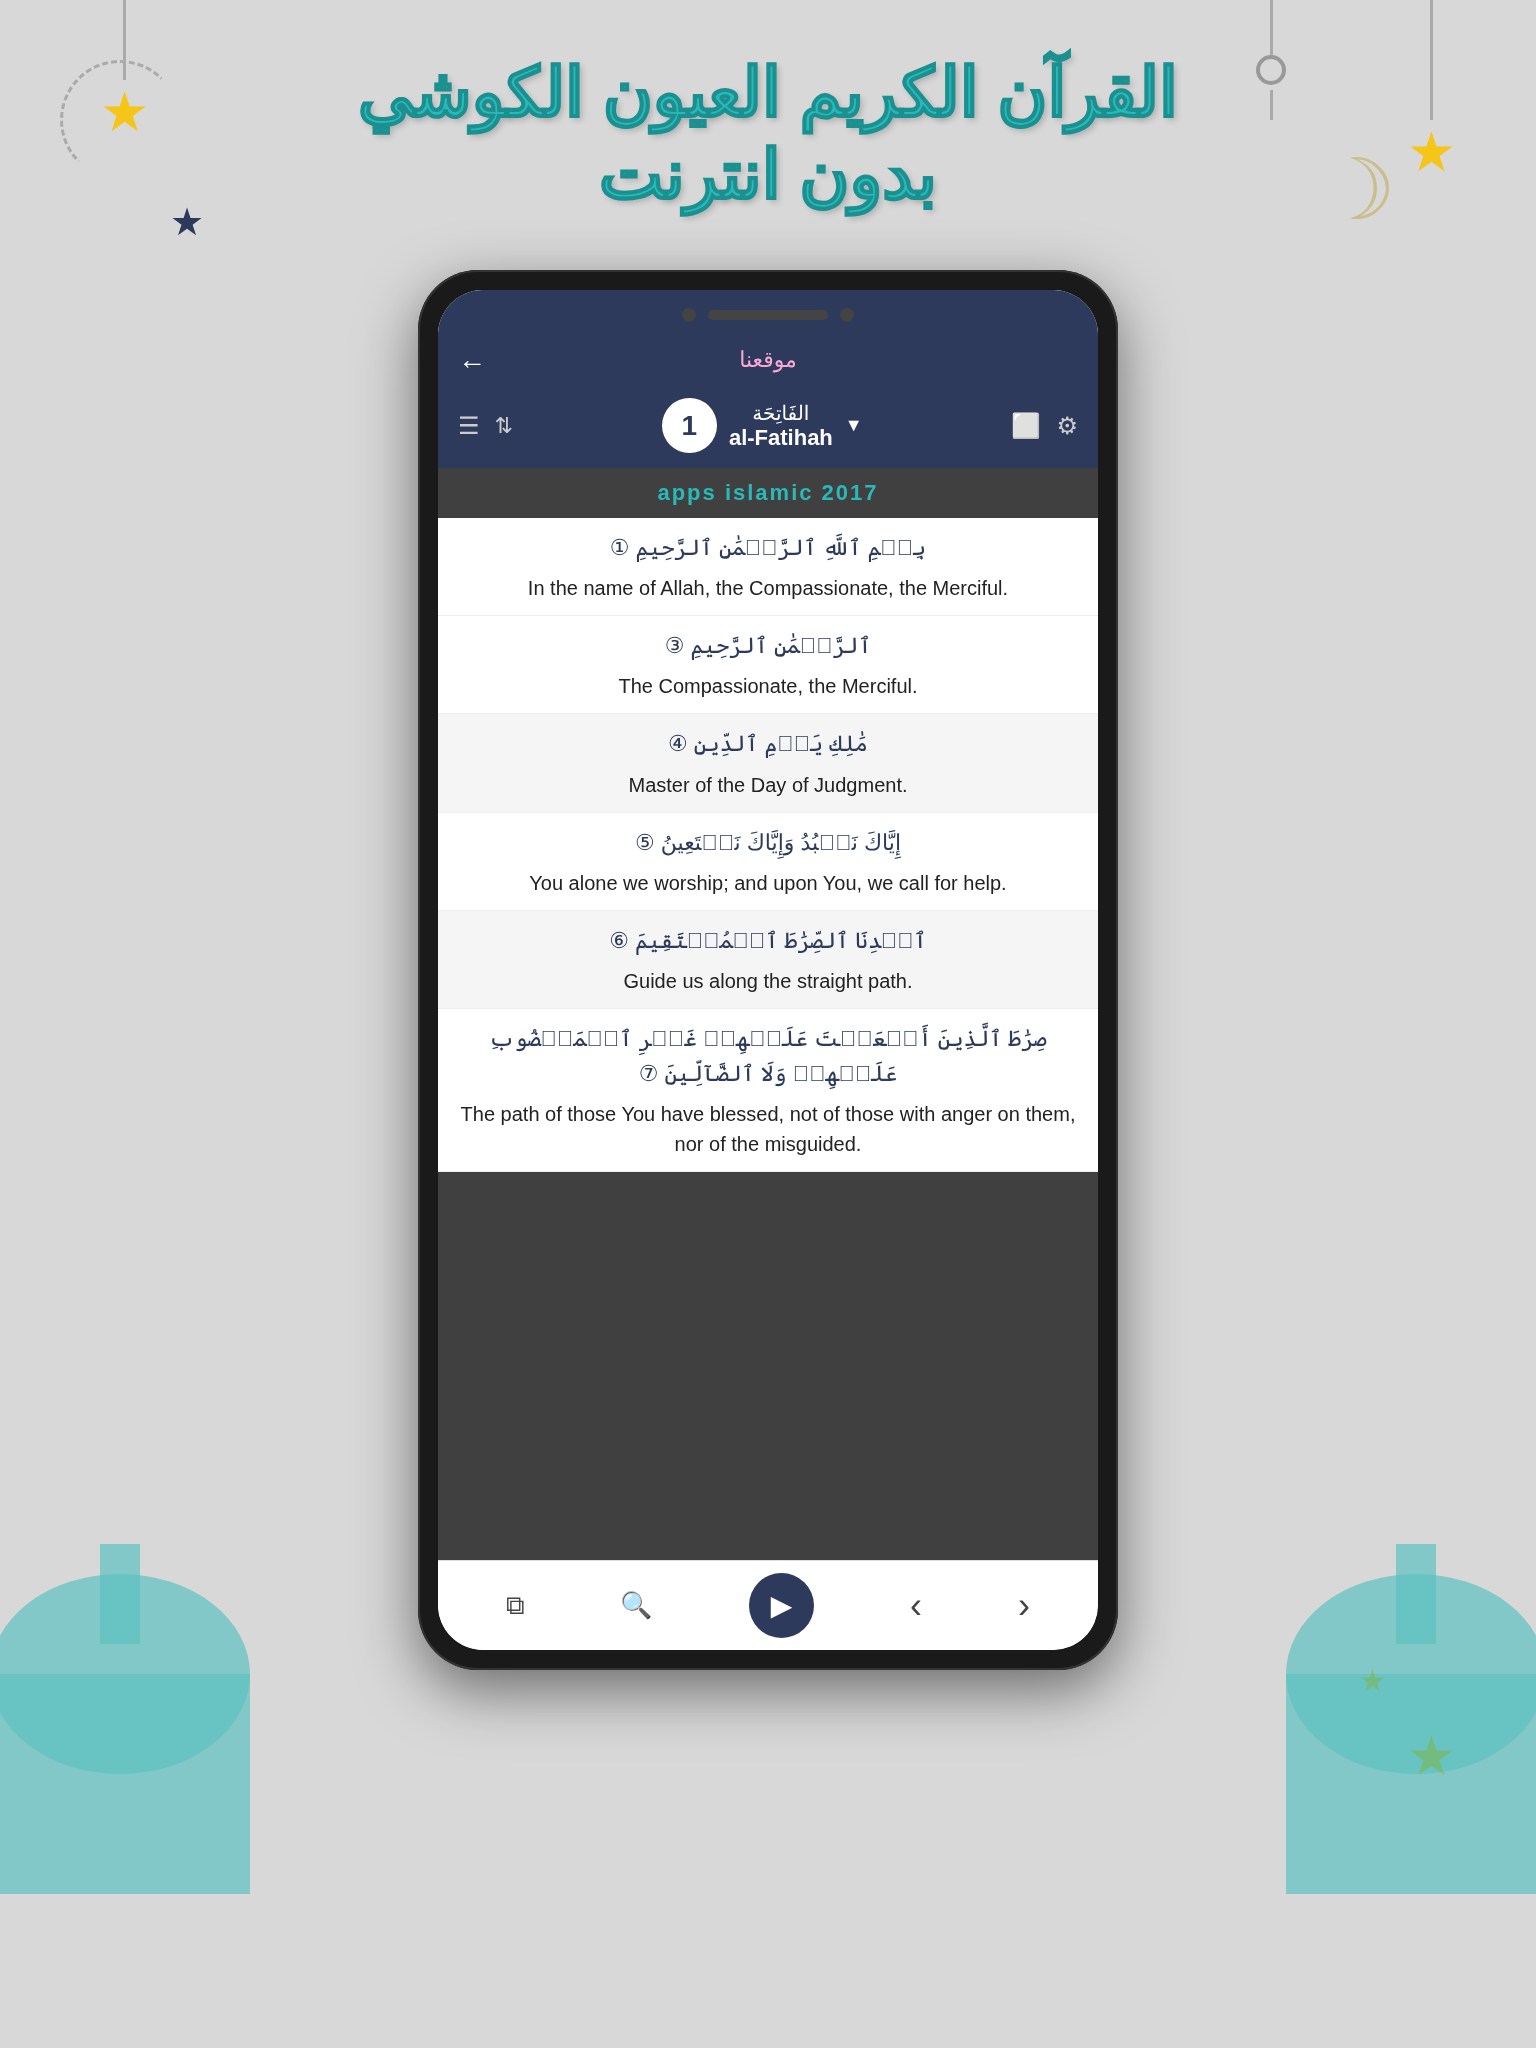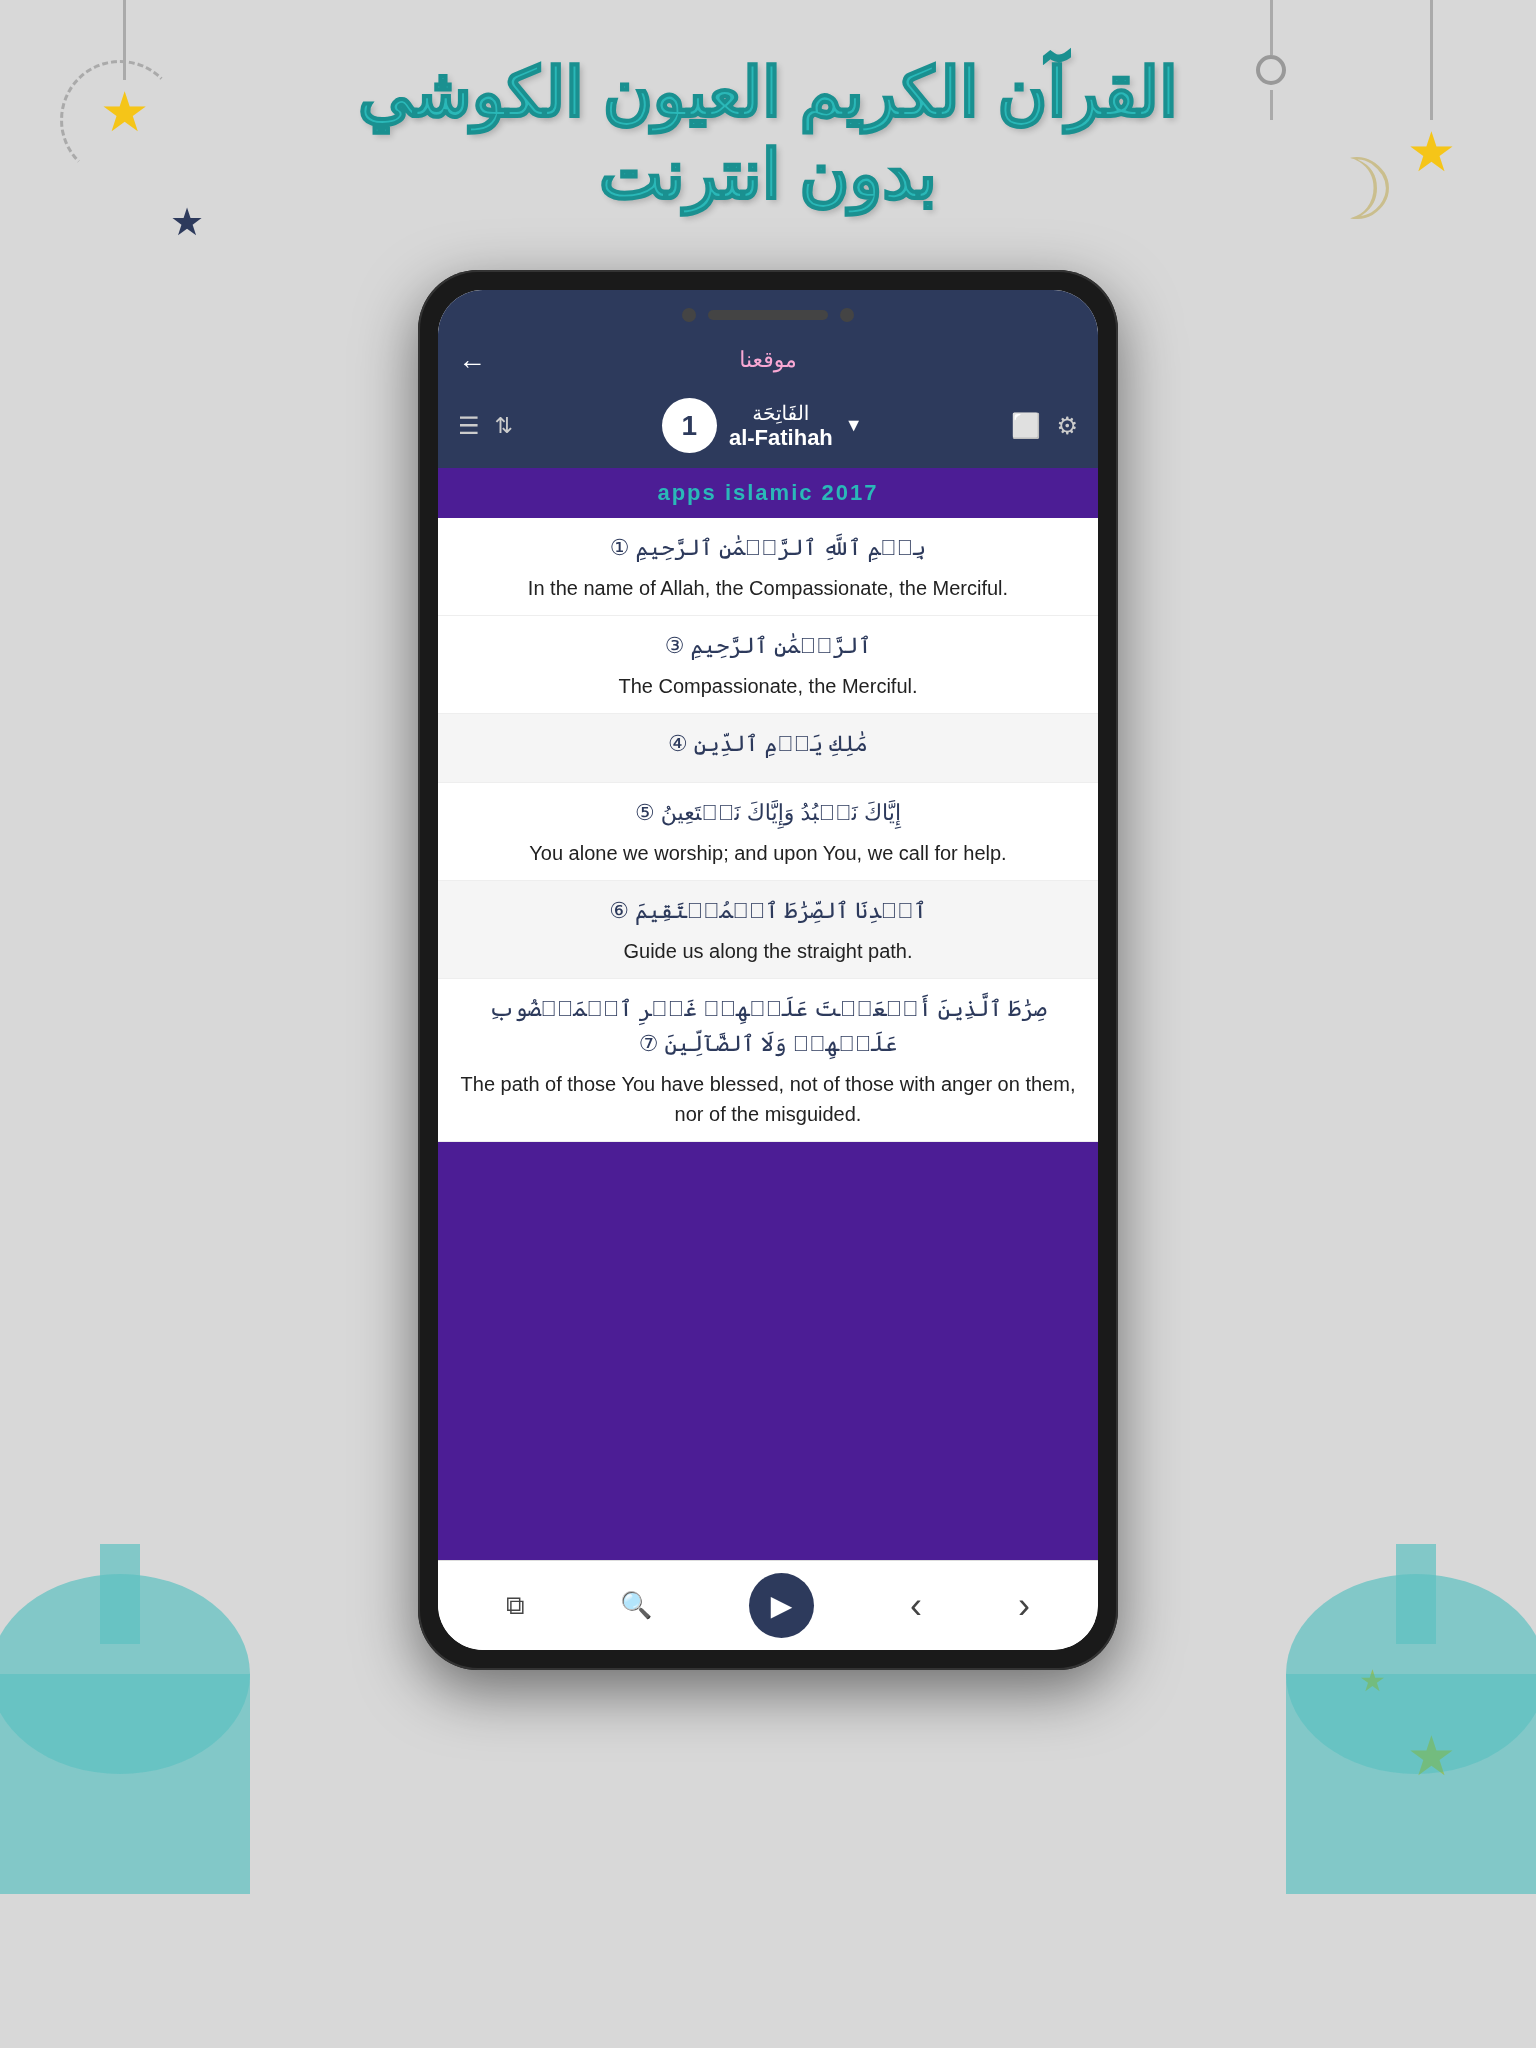--- a/index.html
+++ b/index.html
@@ -179,21 +179,21 @@
 
     .sort-icon {
       color: #ccc;
       font-size: 22px;
     }
 
     
     .content-area {
       flex: 1;
       overflow-y: auto;
-      background: #4c1d95;
+      background: #404040;
       padding: 0;
     }
 
     
     .watermark {
       text-align: center;
       padding: 12px;
       font-size: 22px;
       color: #2ab8b8;
       font-weight: bold;
@@ -422,20 +422,21 @@
           <div class="verse-block" style="background: rgb(255, 255, 255);">
             <div class="verse-arabic">بِسۡمِ ٱللَّهِ ٱلرَّحۡمَٰنِ ٱلرَّحِيمِ ①</div>
             <div class="verse-translation">In the name of Allah, the Compassionate, the Merciful.</div>
           </div>
           <div class="verse-block" style="background: rgb(255, 255, 255);">
             <div class="verse-arabic">ٱلرَّحۡمَٰنِ ٱلرَّحِيمِ ③</div>
             <div class="verse-translation">The Compassionate, the Merciful.</div>
           </div>
           <div class="verse-block" style="background: rgb(245, 245, 245);">
             <div class="verse-arabic">مَٰلِكِ يَوۡمِ ٱلدِّينِ ④</div>
+            <div class="verse-translation">Master of the Day of Judgment.</div>
           </div>
           <div class="verse-block" style="background: rgb(255, 255, 255);">
             <div class="verse-arabic">إِيَّاكَ نَعۡبُدُ وَإِيَّاكَ نَسۡتَعِينُ ⑤</div>
             <div class="verse-translation">You alone we worship; and upon You, we call for help.</div>
           </div>
           <div class="verse-block" style="background: rgb(245, 245, 245);">
             <div class="verse-arabic">ٱهۡدِنَا ٱلصِّرَٰطَ ٱلۡمُسۡتَقِيمَ ⑥</div>
             <div class="verse-translation">Guide us along the straight path.</div>
           </div>
           <div class="verse-block" style="background: rgb(255, 255, 255);">

